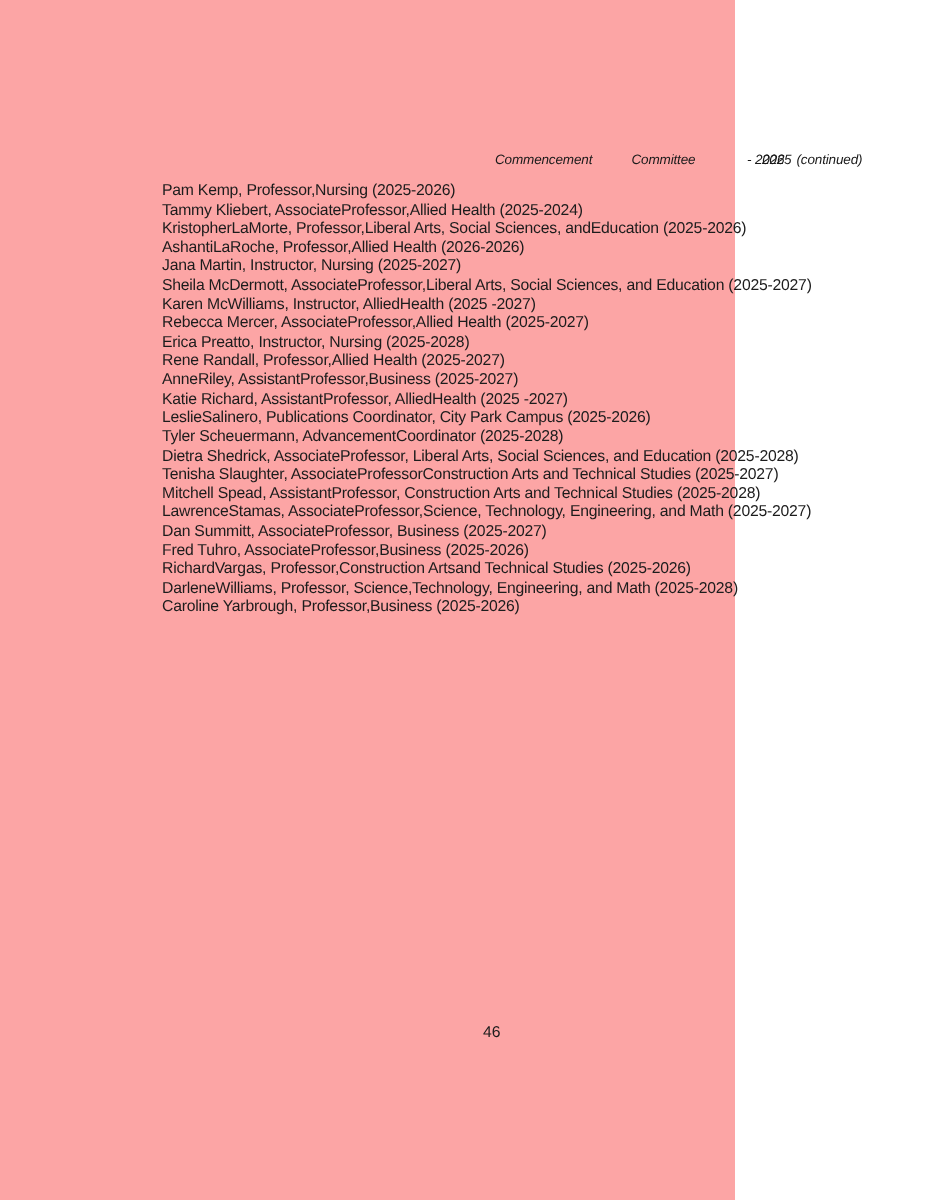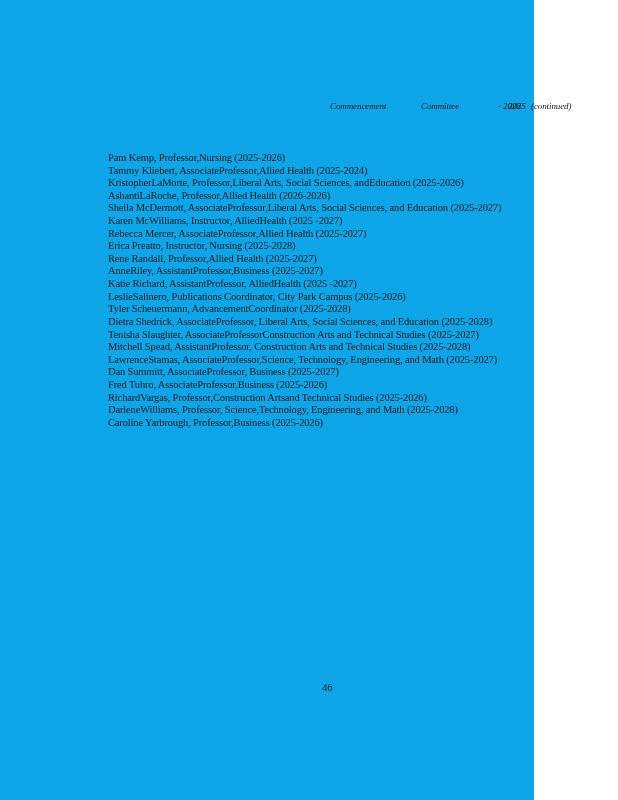--- a/index.html
+++ b/index.html
@@ -5,44 +5,42 @@
   * { margin: 0; padding: 0; box-sizing: border-box; }
   html, body {
     width: 618px; height: 800px;
     background: #ffffff;
     overflow: hidden;
     font-family: "Liberation Sans", "DejaVu Sans", sans-serif;
     color: #1c1c1c;
   }
   .page {
     position: relative;
-    width: 534px; height: 800px;
-    background: #0ea5e9;
-    font-family: Liberation Serif, serif;
+    width: 490px; height: 800px;
+    background: #fca5a5;
   }
   .doc-header {
     position: absolute;
     top: 101px; left: 0; right: 0; height: 14px;
     font-style: italic;
     font-size: 9px;
     letter-spacing: -0.1px;
     color: #1a1a1a;
   }
   .doc-header span { position: absolute; white-space: nowrap; top: 0; }
   .hw1 { left: 330px; }
   .hw2 { left: 421px; }
   .hw3 { left: 477px; margin-left: 31px; }
   .hw4 { left: 498px; }
   .hw5 { left: 531px; }
   .members {
     position: absolute;
     left: 108px;
     top: 121px;
     width: 500px;
-    margin-top: 31px;
   }
   .member-line {
     height: 12.62px;
     line-height: 12.62px;
     font-size: 10.5px;
     letter-spacing: -0.15px;
     white-space: nowrap;
     color: #1c1c1c;
   }
   .page-number {
@@ -64,20 +62,21 @@
     <span class="hw3">2025</span>
     <span class="hw4">- 2026</span>
     <span class="hw5">(continued)</span>
   </div>
 
   <div class="members">
     <div class="member-line">Pam Kemp, Professor,Nursing (2025-2026)</div>
     <div class="member-line">Tammy Kliebert, AssociateProfessor,Allied Health (2025-2024)</div>
     <div class="member-line">KristopherLaMorte, Professor,Liberal Arts, Social Sciences, andEducation (2025-2026)</div>
     <div class="member-line">AshantiLaRoche, Professor,Allied Health (2026-2026)</div>
+    <div class="member-line">Jana Martin, Instructor, Nursing (2025-2027)</div>
     <div class="member-line">Sheila McDermott, AssociateProfessor,Liberal Arts, Social Sciences, and Education (2025-2027)</div>
     <div class="member-line">Karen McWilliams, Instructor, AlliedHealth (2025 -2027)</div>
     <div class="member-line">Rebecca Mercer, AssociateProfessor,Allied Health (2025-2027)</div>
     <div class="member-line">Erica Preatto, Instructor, Nursing (2025-2028)</div>
     <div class="member-line">Rene Randall, Professor,Allied Health (2025-2027)</div>
     <div class="member-line">AnneRiley, AssistantProfessor,Business (2025-2027)</div>
     <div class="member-line">Katie Richard, AssistantProfessor, AlliedHealth (2025 -2027)</div>
     <div class="member-line">LeslieSalinero, Publications Coordinator, City Park Campus (2025-2026)</div>
     <div class="member-line">Tyler Scheuermann, AdvancementCoordinator (2025-2028)</div>
     <div class="member-line">Dietra Shedrick, AssociateProfessor, Liberal Arts, Social Sciences, and Education (2025-2028)</div>

